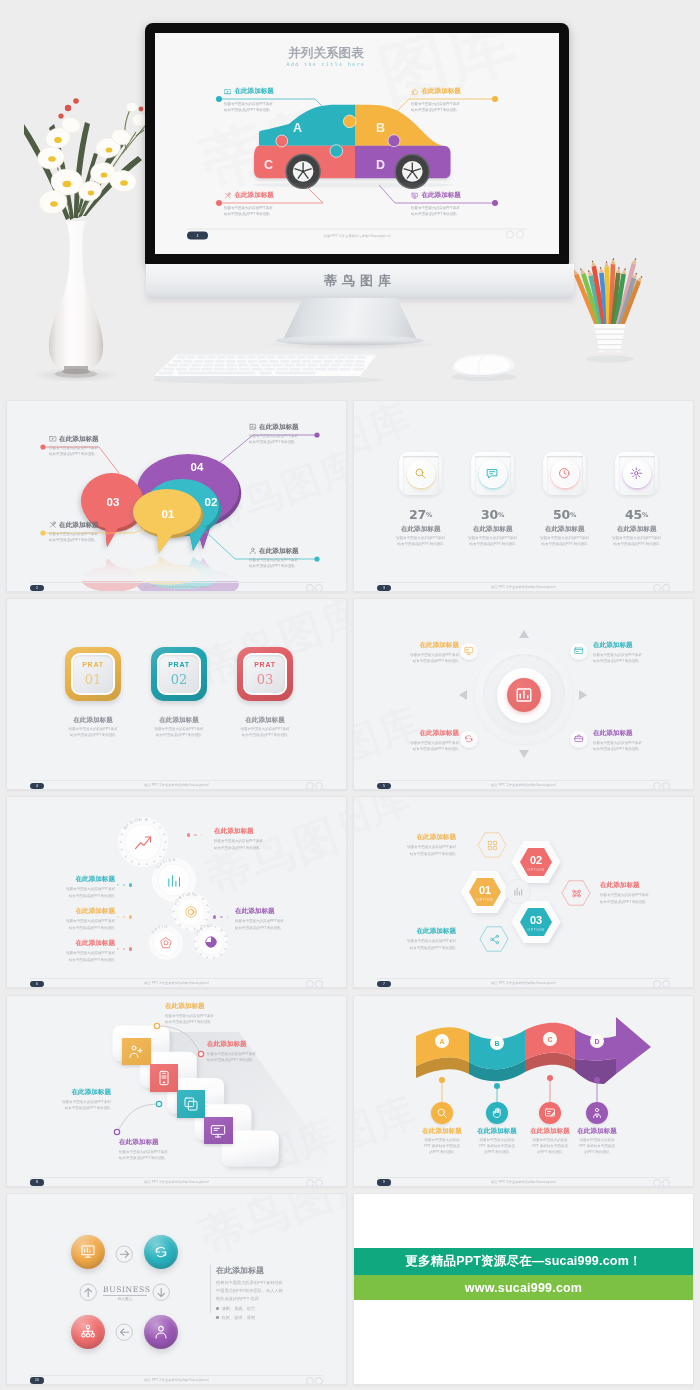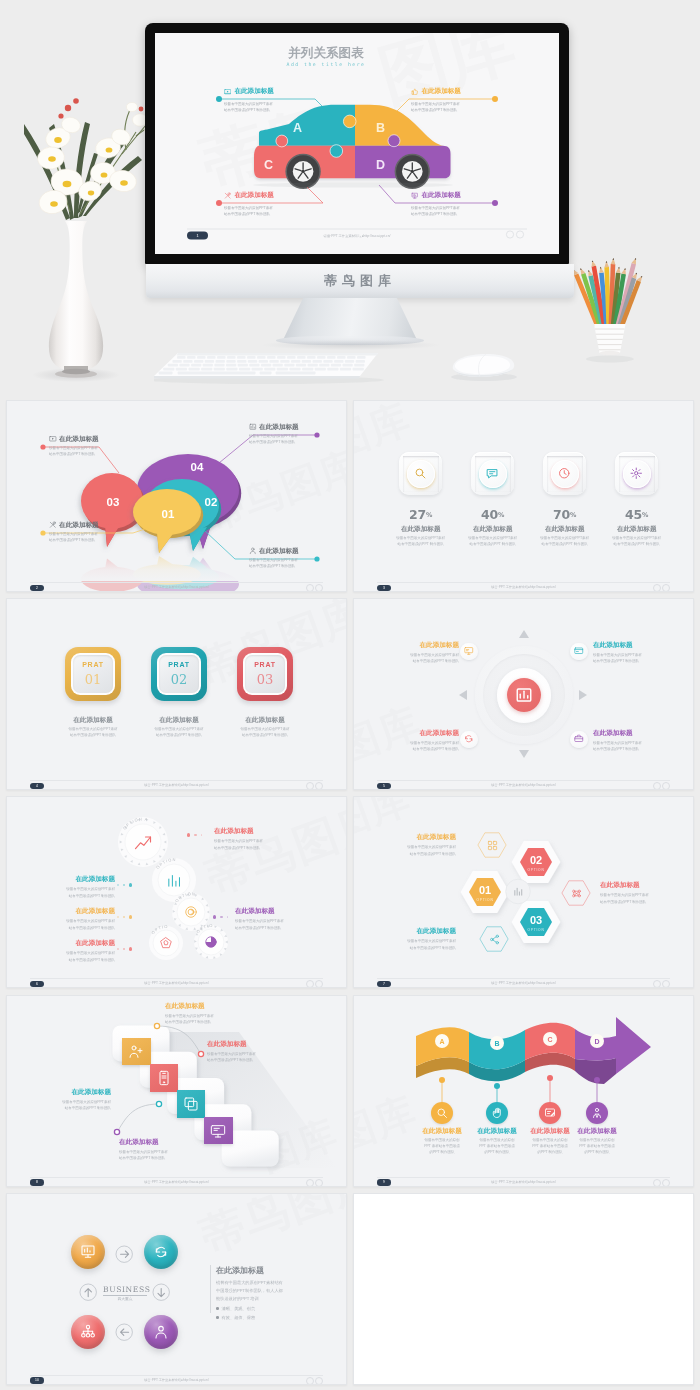--- a/index.html
+++ b/index.html
@@ -540,37 +540,37 @@
         <div style="position:absolute;left:3.4px;top:3.4px;width:36px;height:36px;border-radius:50%%;background:conic-gradient(from 210deg,#d7dbe0,#f9fafb 28%%,#ffffff 45%%,#e6e9ed 72%%,#ccd1d7 100%%);box-shadow:inset 0 1px 2px rgba(125,130,138,.30);"></div>
         <div style="position:absolute;left:7.4px;top:7.4px;width:28px;height:28px;border-radius:50%;background:radial-gradient(circle at 36% 30%,#ffffff,#f7f8f9 74%,#eff0f3);box-shadow:0 1.5px 3px rgba(42,179,191,.45),inset 0 0 0 1px rgba(255,255,255,.9);"></div>
         <div style="position:absolute;left:7.4px;top:7.4px;width:28px;height:28px;display:flex;align-items:center;justify-content:center;">
           <svg viewBox="0 0 24 24" width="12.5" height="12.5" fill="none" stroke="#2ab3bf" stroke-width="1.8" stroke-linecap="round" stroke-linejoin="round" style="color:#2ab3bf;">
             <path d="M3 5 h18 v12 h-11 l-5 4 v-4 h-2 z"></path>
             <path d="M7 9 h10"></path>
             <path d="M7 13 h6"></path>
           </svg>
         </div>
       </div>
-      <div style="position:absolute;left:98.69999999999999px;top:106px;width:80px;text-align:center;font-size:12.5px;font-weight:700;color:#83898f;letter-spacing:-.2px;font-family:'DejaVu Sans',sans-serif;"><span>40</span><span style="font-size:6.4px;vertical-align:2.5px;">%</span></div>
+      <div style="position:absolute;left:98.69999999999999px;top:106px;width:80px;text-align:center;font-size:12.5px;font-weight:700;color:#83898f;letter-spacing:-.2px;font-family:'DejaVu Sans',sans-serif;"><span>30</span><span style="font-size:6.4px;vertical-align:2.5px;">%</span></div>
       <div style="position:absolute;left:93.69999999999999px;top:124px;width:90px;text-align:center;font-size:6.6px;font-weight:700;color:#83898f;">在此添加标题</div>
       <div style="position:absolute;left:93.69999999999999px;top:134px;width:90px;text-align:center;font-size:3.5px;line-height:1.75;color:#abb0b6;">
         <div>锐普有中国最大的原创PPT素材</div>
         <div>站有中国最强的PPT 制作团队</div>
       </div>
       <div style="position:absolute;left:189.3px;top:51.3px;width:42.8px;height:42.8px;border-radius:10px;background:linear-gradient(145deg,#fefefe 0%,#f8f9fa 50%,#eff0f2 100%);box-shadow:0 1.5px 3px rgba(125,130,138,.16),inset 0 1px 0 #fff;">
         <div style="position:absolute;left:3.4px;top:3.4px;width:36px;height:36px;border-radius:50%%;background:conic-gradient(from 210deg,#d7dbe0,#f9fafb 28%%,#ffffff 45%%,#e6e9ed 72%%,#ccd1d7 100%%);box-shadow:inset 0 1px 2px rgba(125,130,138,.30);"></div>
         <div style="position:absolute;left:7.4px;top:7.4px;width:28px;height:28px;border-radius:50%;background:radial-gradient(circle at 36% 30%,#ffffff,#f7f8f9 74%,#eff0f3);box-shadow:0 1.5px 3px rgba(239,109,109,.45),inset 0 0 0 1px rgba(255,255,255,.9);"></div>
         <div style="position:absolute;left:7.4px;top:7.4px;width:28px;height:28px;display:flex;align-items:center;justify-content:center;">
           <svg viewBox="0 0 24 24" width="12.5" height="12.5" fill="none" stroke="#ef6d6d" stroke-width="1.8" stroke-linecap="round" stroke-linejoin="round" style="color:#ef6d6d;">
             <circle cx="12" cy="12" r="9"></circle>
             <path d="M12 7 v5 l3.5 2"></path>
           </svg>
         </div>
       </div>
-      <div style="position:absolute;left:170.70000000000002px;top:106px;width:80px;text-align:center;font-size:12.5px;font-weight:700;color:#83898f;letter-spacing:-.2px;font-family:'DejaVu Sans',sans-serif;"><span>70</span><span style="font-size:6.4px;vertical-align:2.5px;">%</span></div>
+      <div style="position:absolute;left:170.70000000000002px;top:106px;width:80px;text-align:center;font-size:12.5px;font-weight:700;color:#83898f;letter-spacing:-.2px;font-family:'DejaVu Sans',sans-serif;"><span>50</span><span style="font-size:6.4px;vertical-align:2.5px;">%</span></div>
       <div style="position:absolute;left:165.70000000000002px;top:124px;width:90px;text-align:center;font-size:6.6px;font-weight:700;color:#83898f;">在此添加标题</div>
       <div style="position:absolute;left:165.70000000000002px;top:134px;width:90px;text-align:center;font-size:3.5px;line-height:1.75;color:#abb0b6;">
         <div>锐普有中国最大的原创PPT素材</div>
         <div>站有中国最强的PPT 制作团队</div>
       </div>
       <div style="position:absolute;left:261.3px;top:51.3px;width:42.8px;height:42.8px;border-radius:10px;background:linear-gradient(145deg,#fefefe 0%,#f8f9fa 50%,#eff0f2 100%);box-shadow:0 1.5px 3px rgba(125,130,138,.16),inset 0 1px 0 #fff;">
         <div style="position:absolute;left:3.4px;top:3.4px;width:36px;height:36px;border-radius:50%%;background:conic-gradient(from 210deg,#d7dbe0,#f9fafb 28%%,#ffffff 45%%,#e6e9ed 72%%,#ccd1d7 100%%);box-shadow:inset 0 1px 2px rgba(125,130,138,.30);"></div>
         <div style="position:absolute;left:7.4px;top:7.4px;width:28px;height:28px;border-radius:50%;background:radial-gradient(circle at 36% 30%,#ffffff,#f7f8f9 74%,#eff0f3);box-shadow:0 1.5px 3px rgba(155,89,182,.45),inset 0 0 0 1px rgba(255,255,255,.9);"></div>
         <div style="position:absolute;left:7.4px;top:7.4px;width:28px;height:28px;display:flex;align-items:center;justify-content:center;">
           <svg viewBox="0 0 24 24" width="12.5" height="12.5" fill="none" stroke="#9b59b6" stroke-width="1.8" stroke-linecap="round" stroke-linejoin="round" style="color:#9b59b6;">
@@ -1230,14 +1230,16 @@
           <span>有效、超值、保密</span>
         </div>
       </div>
       <div class="sl-line" style="left:23px;right:23px;top:181px;"></div>
       <div class="pgbadge" style="left:23px;top:183.6px;width:14px;height:6.4px;line-height:6.4px;font-size:3.4px;border-radius:3.2px;">10</div>
       <div class="ftxt" style="top:184px;">锐普·PPT 工作室素材论坛●http://sucai.ppt.cn/</div>
       <div class="fcirc" style="right:32px;top:183px;width:6px;height:6px;"></div>
       <div class="fcirc" style="right:23px;top:183px;width:6px;height:6px;"></div>
     </div>
     <div class="slide promo" style="left:353px;top:1192.8px;width:341px;height:192px;">
+      <div class="band" style="top:54.2px;height:27.5px;background:#10a97f;font-size:12.5px;letter-spacing:.2px;">更多精品PPT资源尽在—sucai999.com！</div>
+      <div class="band" style="top:81.7px;height:25px;background:#7cc144;font-size:12.5px;letter-spacing:.2px;">www.sucai999.com</div>
     </div>
   </div>
 
 </body></html>

